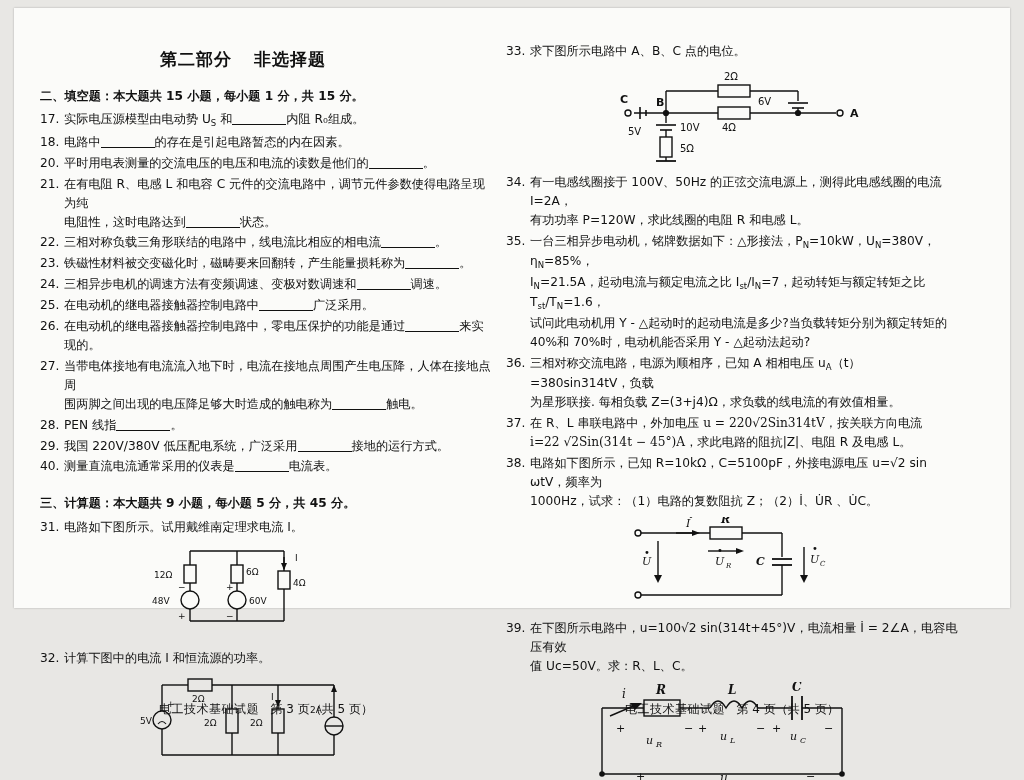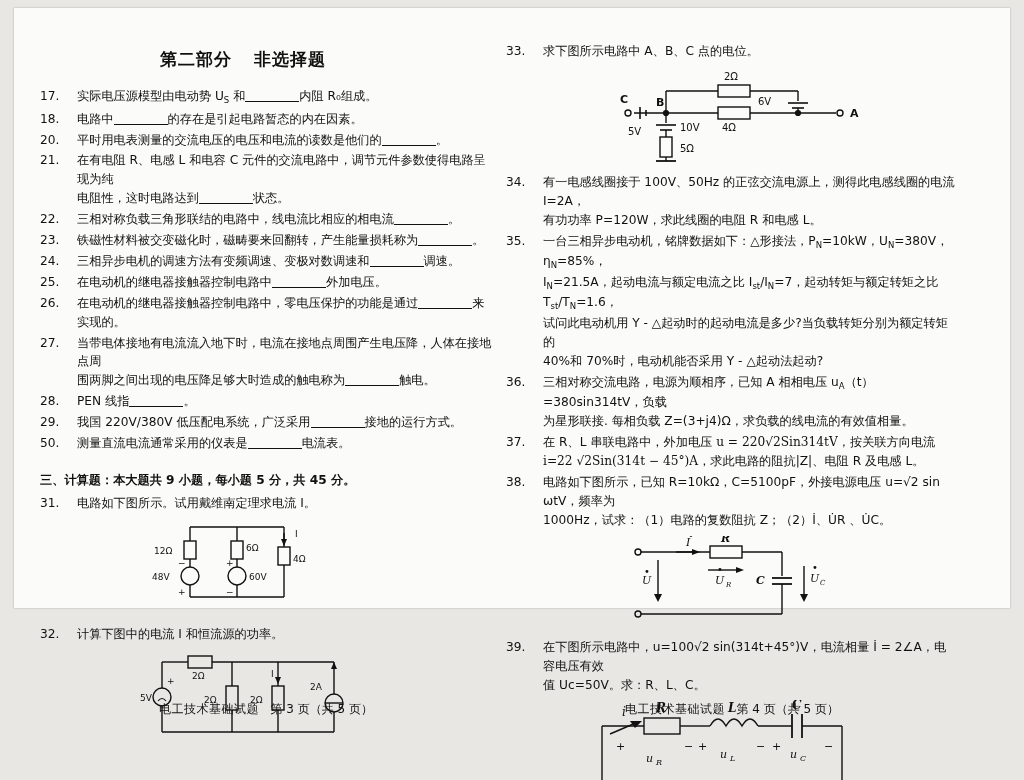--- a/index.html
+++ b/index.html
@@ -60,21 +60,20 @@
     margin: 0 0 5px 0;
     line-height: 1.5;
   }
   .qrow {
     display: flex;
     align-items: flex-start;
     font-size: 12.2px;
     color: #111;
     line-height: 1.55;
     margin-bottom: 2px;
-    gap: 13px;
   }
   .qnum {
     flex: 0 0 auto;
     width: 24px;
     text-align: left;
     font-weight: normal;
   }
   .qbody {
     flex: 1 1 auto;
     text-align: left;
@@ -123,20 +122,21 @@
 <div class="page">
   <div class="paper">
     <div class="cols">
 
       <div class="col col-left">
 
         <div class="part-title">
           <span>第二部分</span><span class="gap"></span><span>非选择题</span>
         </div>
 
+        <div class="section-head">二、填空题：本大题共 15 小题，每小题 1 分，共 15 分。</div>
 
 
         <div class="qrow">
           <span class="qnum">17.</span>
           <span class="qbody"><span>实际电压源模型由电动势 U</span><sub>S</sub><span> 和</span><span class="blank"></span><span>内阻 R₀组成。</span></span>
         </div>
 
         <div class="qrow">
           <span class="qnum">18.</span>
           <span class="qbody"><span>电路中</span><span class="blank"></span><span>的存在是引起电路暂态的内在因素。</span></span>
@@ -163,21 +163,21 @@
           <span class="qbody"><span>铁磁性材料被交变磁化时，磁畴要来回翻转，产生能量损耗称为</span><span class="blank"></span><span>。</span></span>
         </div>
 
         <div class="qrow">
           <span class="qnum">24.</span>
           <span class="qbody"><span>三相异步电机的调速方法有变频调速、变极对数调速和</span><span class="blank"></span><span>调速。</span></span>
         </div>
 
         <div class="qrow">
           <span class="qnum">25.</span>
-          <span class="qbody"><span>在电动机的继电器接触器控制电路中</span><span class="blank"></span><span>外加电压。</span></span>
+          <span class="qbody"><span>在电动机的继电器接触器控制电路中</span><span class="blank"></span><span>广泛采用。</span></span>
         </div>
 
         <div class="qrow">
           <span class="qnum">26.</span>
           <span class="qbody"><span>在电动机的继电器接触器控制电路中，零电压保护的功能是通过</span><span class="blank"></span><span>来实现的。</span></span>
         </div>
 
         <div class="qrow">
           <span class="qnum">27.</span>
           <span class="qbody"><span>当带电体接地有电流流入地下时，电流在接地点周围产生电压降，人体在接地点周</span><span class="cont"><span>围两脚之间出现的电压降足够大时造成的触电称为</span><span class="blank"></span><span>触电。</span></span></span>
@@ -187,21 +187,21 @@
           <span class="qnum">28.</span>
           <span class="qbody"><span>PEN 线指</span><span class="blank"></span><span>。</span></span>
         </div>
 
         <div class="qrow">
           <span class="qnum">29.</span>
           <span class="qbody"><span>我国 220V/380V 低压配电系统，广泛采用</span><span class="blank"></span><span>接地的运行方式。</span></span>
         </div>
 
         <div class="qrow">
-          <span class="qnum">50.</span>
+          <span class="qnum">40.</span>
           <span class="qbody"><span>测量直流电流通常采用的仪表是</span><span class="blank"></span><span>电流表。</span></span>
         </div>
 
         <div class="spacer-md"></div>
 
         <div class="section-head">三、计算题：本大题共 9 小题，每小题 5 分，共 45 分。</div>
 
         <div class="qrow">
           <span class="qnum">31.</span>
           <span class="qbody">电路如下图所示。试用戴维南定理求电流 I。</span>

